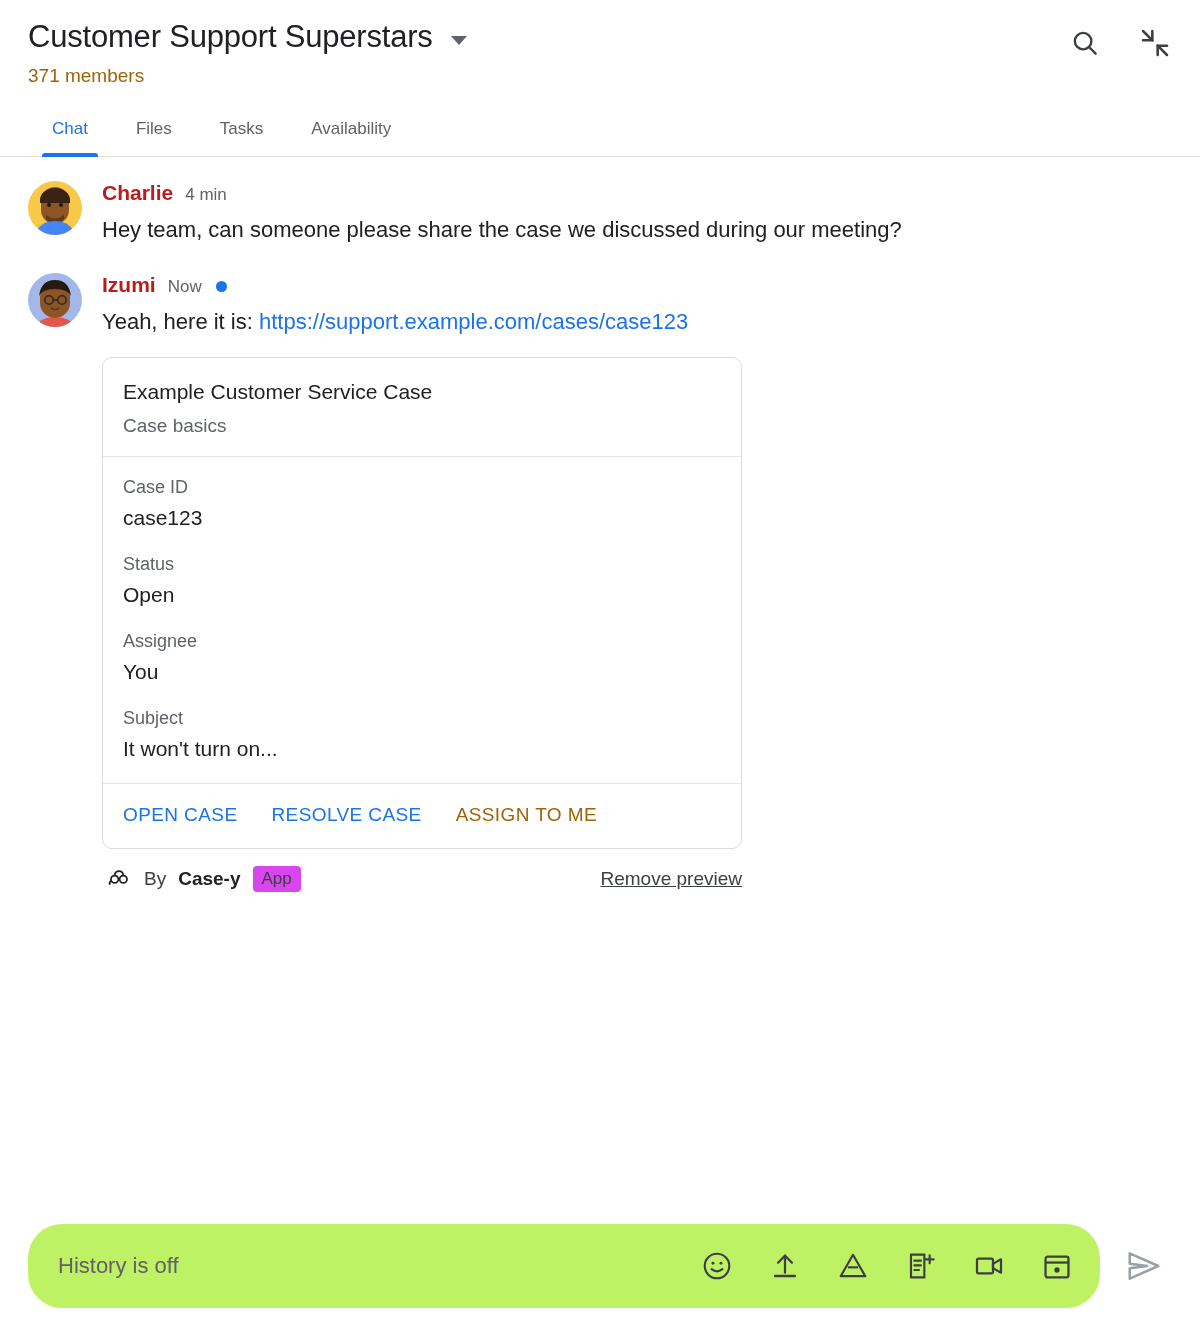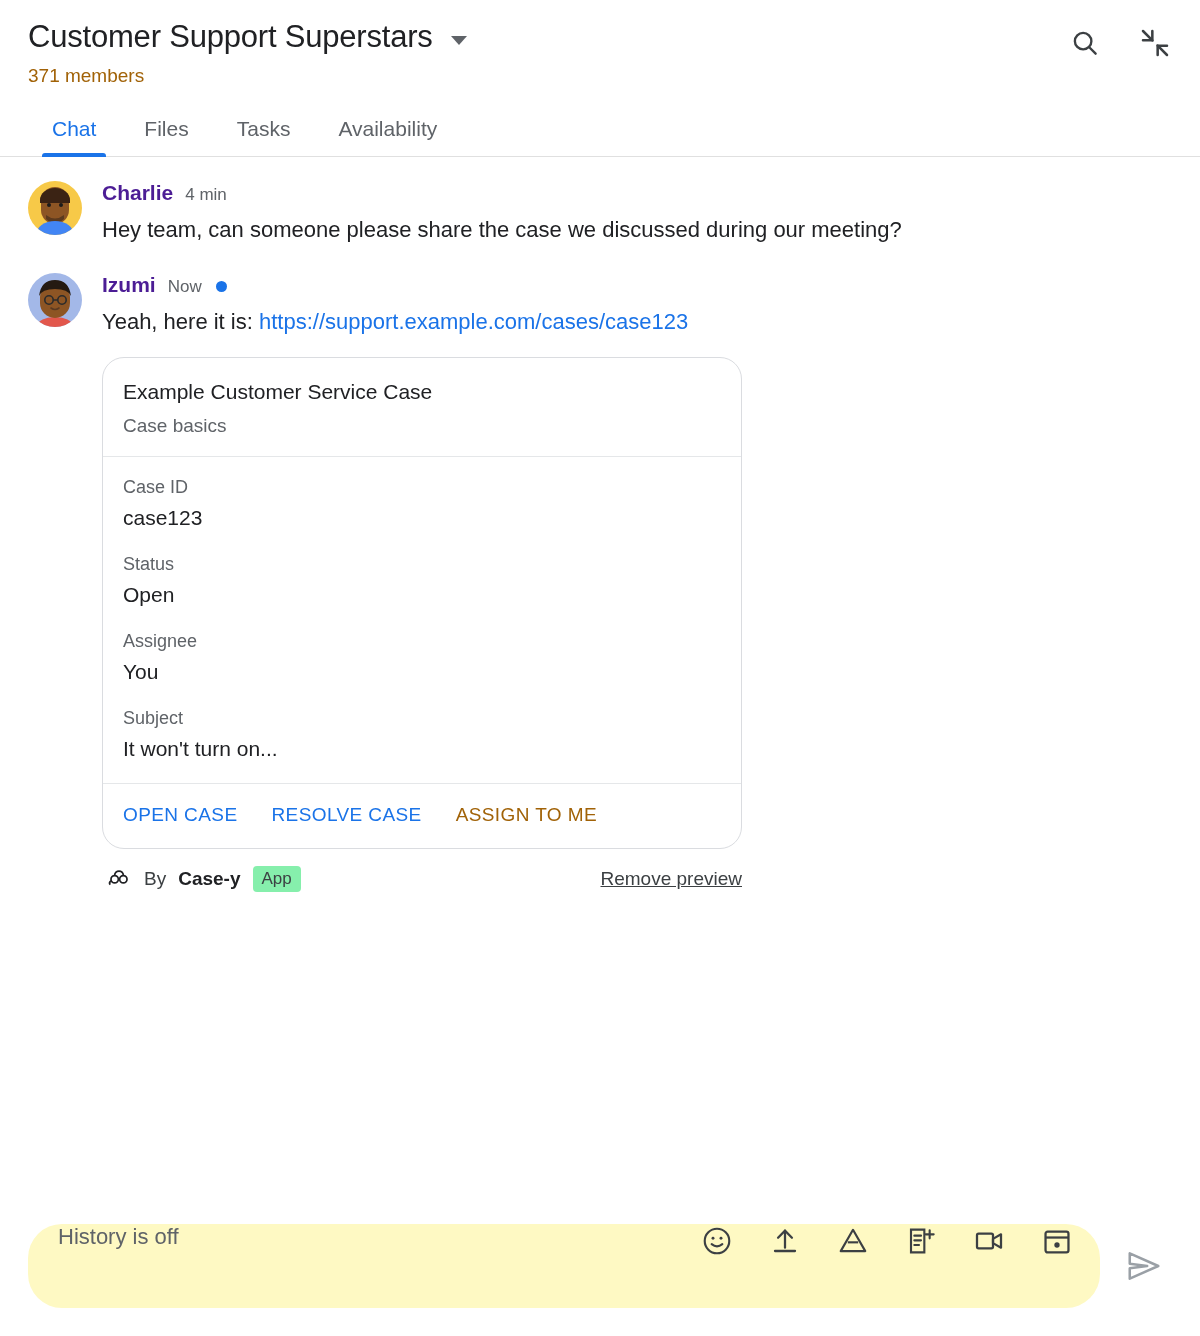--- a/index.html
+++ b/index.html
@@ -70,21 +70,21 @@
   
   .tabs {
     display: flex;
     align-items: flex-end;
     gap: 0;
     padding: 0 28px;
     margin-top: 18px;
     border-bottom: 1px solid #e0e0e0;
   }
   .tab {
-    font-size: 21px;
+    font-size: 17px;
     color: #5f6368;
     padding: 10px 24px 14px 24px;
     cursor: pointer;
     position: relative;
     line-height: 26px;
     text-align: right;
   }
   .tab.active { color: #1a73e8; font-weight: 500; }
   .tab.active::after {
     content: "";
@@ -115,21 +115,21 @@
   }
   .msg-body { flex: 1; min-width: 0; }
   .msg-head {
     display: flex;
     align-items: baseline;
     gap: 12px;
   }
   .msg-author {
     font-size: 21px;
     font-weight: 700;
-    color: #4c1d95;
+    color: #b91c1c;
   }
   .msg-time {
     font-size: 17px;
     color: #5f6368;
   }
   .unread-dot {
     width: 11px; height: 11px;
     border-radius: 50%;
     background: #1a73e8;
     display: inline-block;
@@ -146,21 +146,21 @@
     color: #1a73e8;
     text-decoration: none;
     cursor: pointer;
   }
 
   
   .card {
     margin-top: 18px;
     width: 640px;
     border: 1px solid #dadce0;
-    border-radius: 22px;
+    border-radius: 10px;
     background: #fff;
     overflow: hidden;
   }
   .card-header {
     padding: 20px 20px 18px 20px;
     border-bottom: 1px solid #e5e7e9;
   }
   .card-title {
     font-size: 21px;
     color: #202124;
@@ -215,21 +215,21 @@
   }
   .byline {
     display: flex;
     align-items: center;
     gap: 12px;
     font-size: 19px;
     color: #3c4043;
   }
   .byline .app-name { font-weight: 700; color: #202124; }
   .app-badge {
-    background: #86efac;
+    background: #d946ef;
     border-radius: 4px;
     padding: 3px 9px;
     font-size: 17px;
     color: #3c4043;
   }
   .remove-preview {
     margin-left: auto;
     font-size: 19px;
     color: #3c4043;
     text-decoration: underline;
@@ -240,25 +240,25 @@
   .composer-wrap {
     padding: 18px 28px 28px 28px;
   }
   .composer {
     display: flex;
     align-items: center;
     gap: 0;
   }
   .composer-box {
     flex: 1;
-    background: #fef9c3;
+    background: #bef264;
     border-radius: 34px;
     height: 84px;
     display: flex;
-    align-items: flex-start;
+    align-items: center;
     padding: 0 26px 0 30px;
   }
   .composer-placeholder {
     font-size: 22px;
     color: #5f6368;
     flex: 1;
   }
   .composer-icons {
     display: flex;
     align-items: center;

